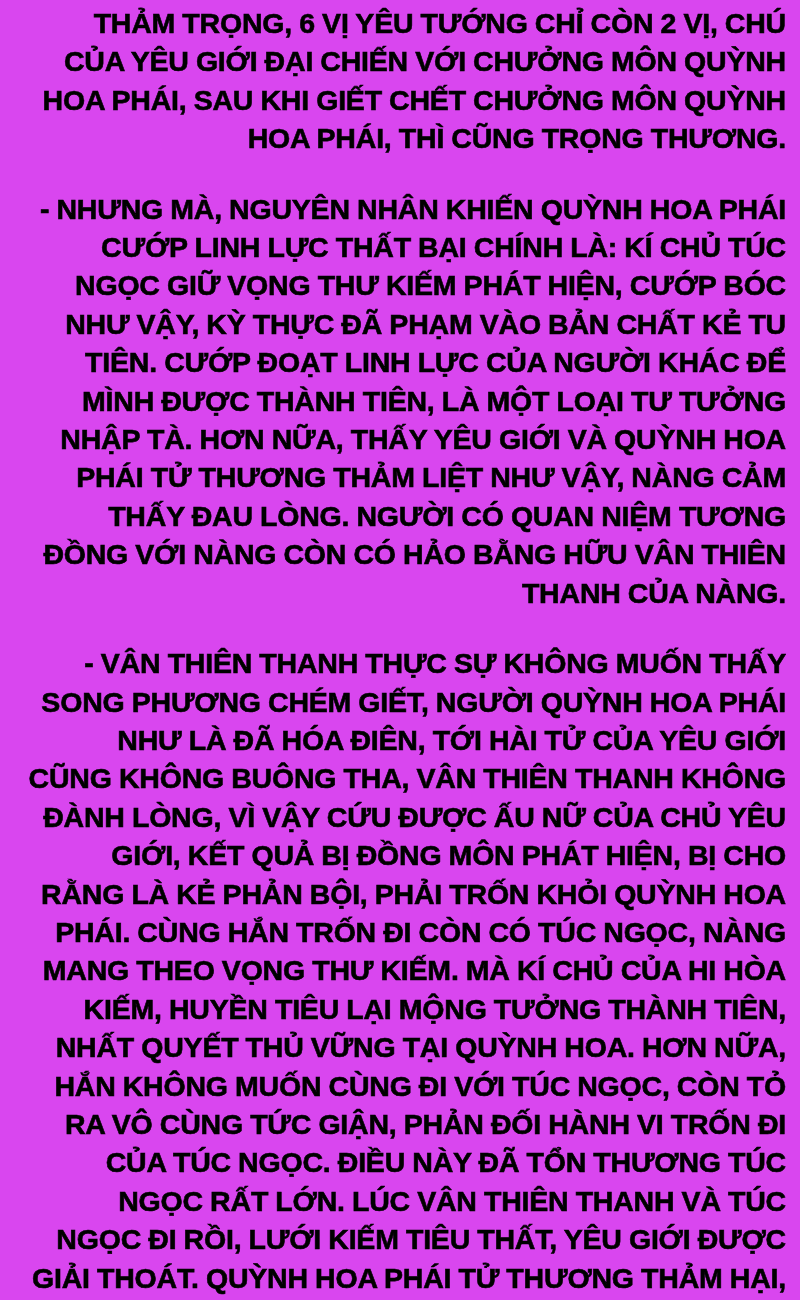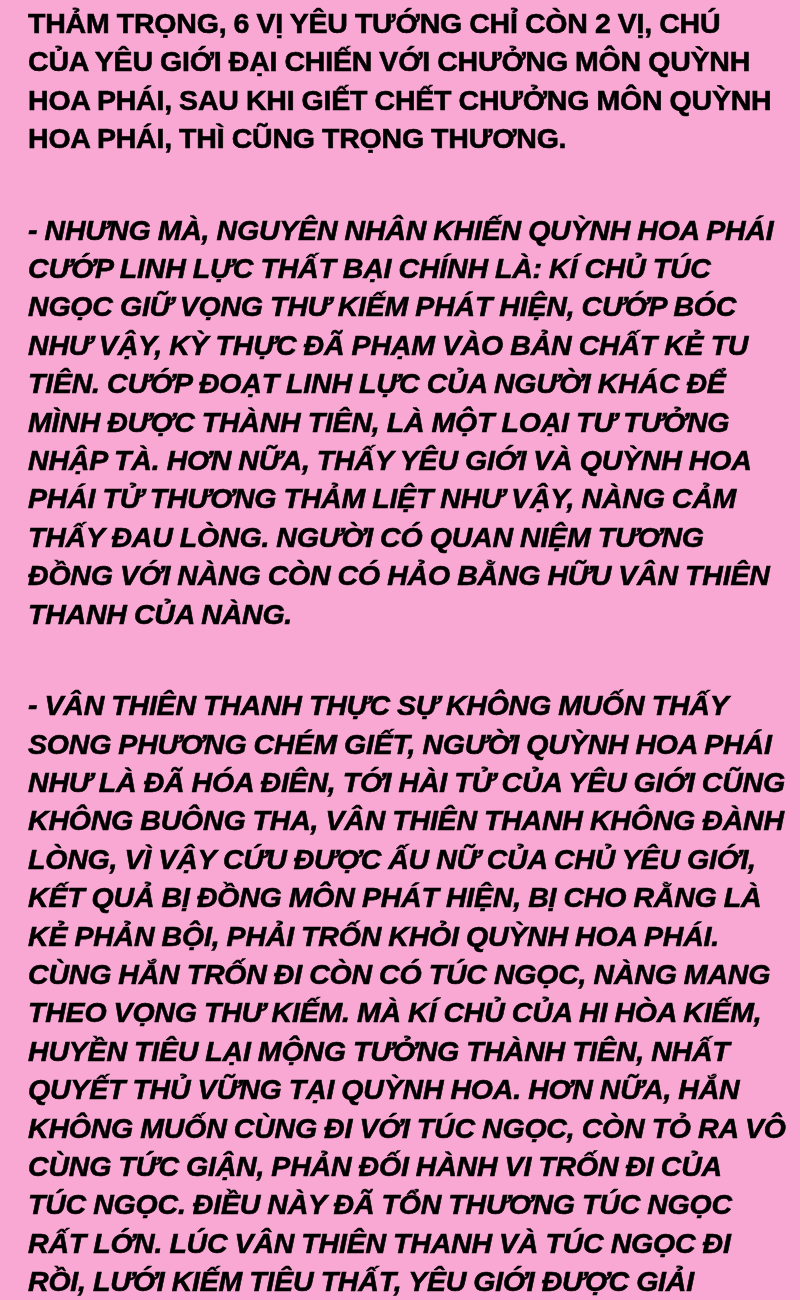--- a/index.html
+++ b/index.html
@@ -4,44 +4,44 @@
 <style>
   html, body {
     margin: 0;
     padding: 0;
     background: #ffffff;
   }
   .page {
     position: relative;
     width: 800px;
     height: 1300px;
-    background: #f9a8d4;
+    background: #d946ef;
     overflow: hidden;
     box-sizing: border-box;
     padding: 4px 14px 0 28px;
+    text-align: right;
   }
   .text-body {
     font-family: "Liberation Sans", sans-serif;
     font-weight: 700;
     font-style: normal;
     color: #000000;
     font-size: 28.5px;
     line-height: 38.4px;
     letter-spacing: -0.2px;
     text-transform: uppercase;
     -webkit-text-stroke: 0.6px #000000;
     word-spacing: -0.5px;
   }
   .para {
     margin: 0;
     padding: 0;
   }
   .para + .para {
-    margin-top: 53px;
-    font-style: italic;
+    margin-top: 32px;
   }
   .clip-bottom {
     
     overflow: hidden;
   }
 </style>
 </head>
 <body>
 
 <div class="page">

